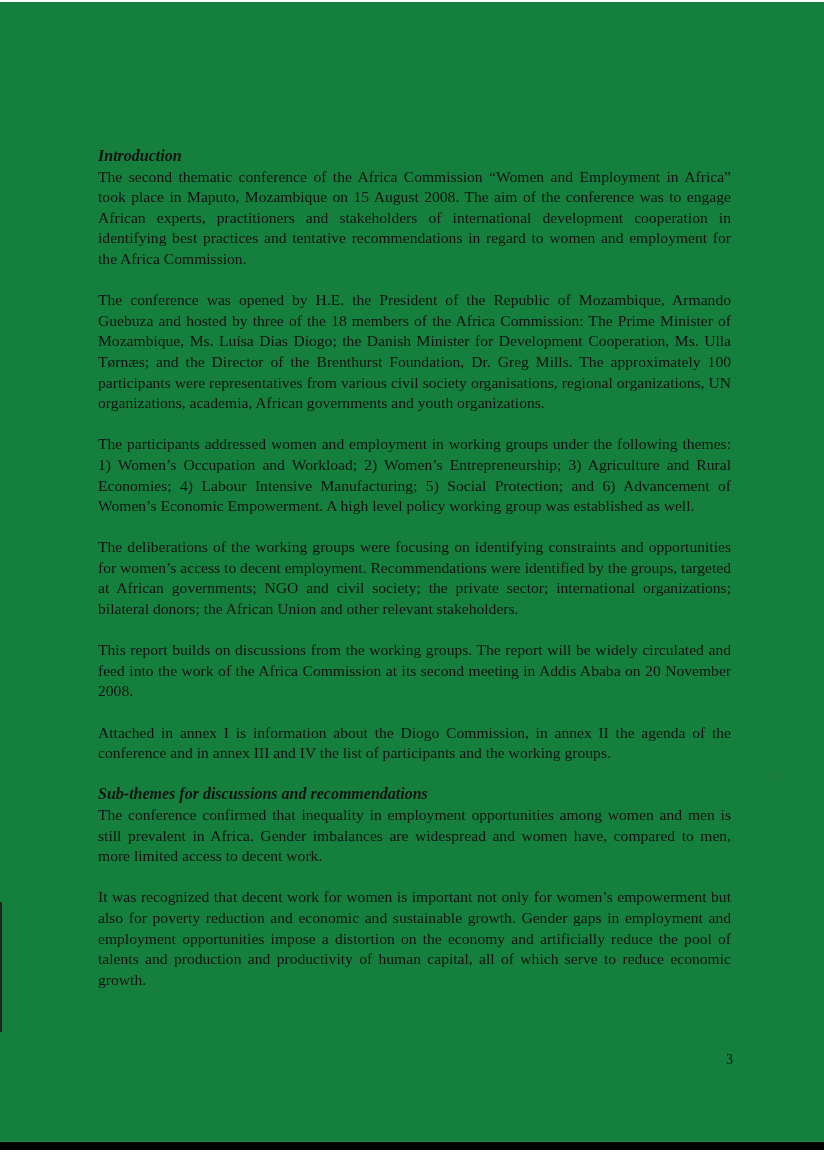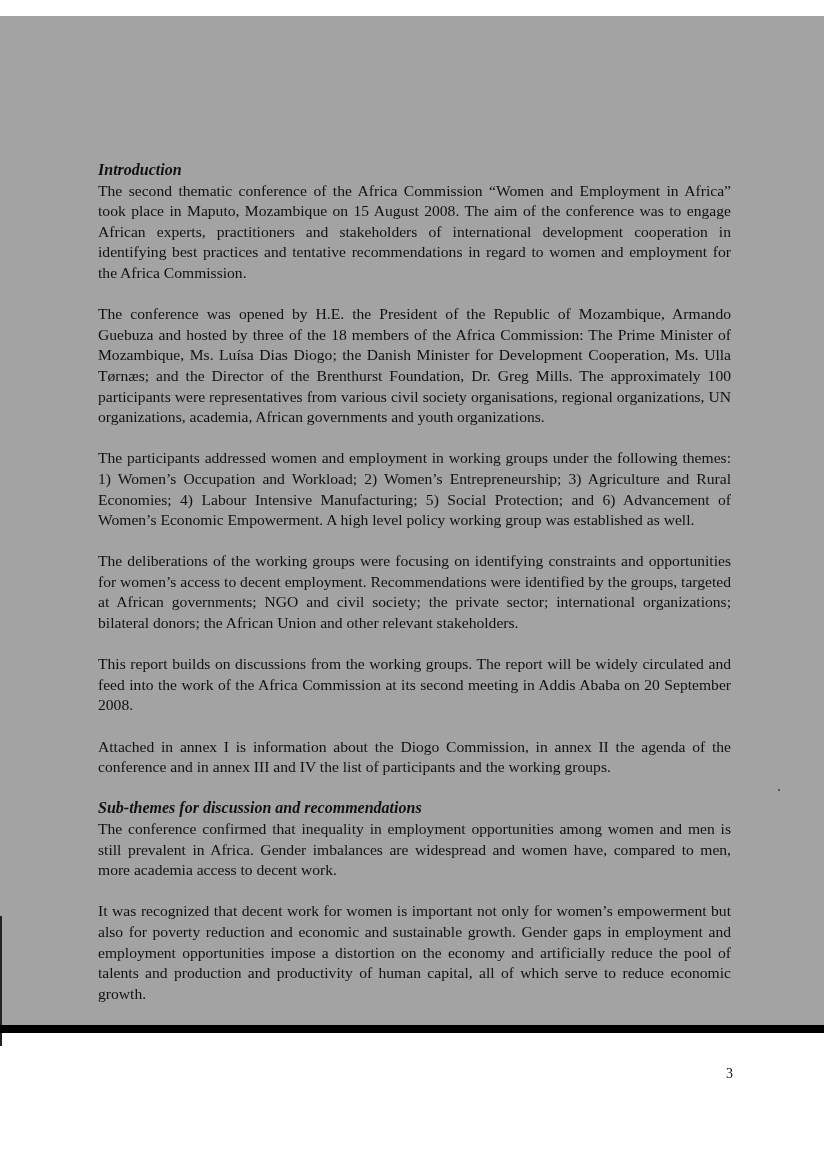--- a/index.html
+++ b/index.html
@@ -10,24 +10,24 @@
     body {
       width: 824px;
       height: 1169px;
       position: relative;
       overflow: hidden;
       font-family: "Liberation Serif", "DejaVu Serif", serif;
       color: #111111;
     }
     .page {
       position: absolute;
-      left: 0; top: 16px;
+      left: 0; top: 2px;
       width: 824px;
-      height: 1017px;
-      background: #a3a3a3;
+      height: 1148px;
+      background: #15803d;
     }
     .content {
       position: absolute;
       left: 98px;
       top: 144px;
       width: 633px;
       font-size: 15.6px;
       line-height: 20.6px;
     }
     .heading {
@@ -77,27 +77,27 @@
 
 <div class="page">
   <div class="content">
 
     <section>
       <h2 class="heading">Introduction</h2>
       <p class="para">The second thematic conference of the Africa Commission “Women and Employment in Africa” took place in Maputo, Mozambique on 15 August 2008. The aim of the conference was to engage African experts, practitioners and stakeholders of international development cooperation in identifying best practices and tentative recommendations in regard to women and employment for the Africa Commission.</p>
       <p class="para">The conference was opened by H.E. the President of the Republic of Mozambique, Armando Guebuza and hosted by three of the 18 members of the Africa Commission: The Prime Minister of Mozambique, Ms. Luísa Dias Diogo; the Danish Minister for Development Cooperation, Ms. Ulla Tørnæs; and the Director of the Brenthurst Foundation, Dr. Greg Mills. The approximately 100 participants were representatives from various civil society organisations, regional organizations, UN organizations, academia, African governments and youth organizations.</p>
       <p class="para">The participants addressed women and employment in working groups under the following themes: 1) Women’s Occupation and Workload; 2) Women’s Entrepreneurship; 3) Agriculture and Rural Economies; 4) Labour Intensive Manufacturing; 5) Social Protection; and 6) Advancement of Women’s Economic Empowerment. A high level policy working group was established as well.</p>
       <p class="para">The deliberations of the working groups were focusing on identifying constraints and opportunities for women’s access to decent employment. Recommendations were identified by the groups, targeted at African governments; NGO and civil society; the private sector; international organizations; bilateral donors; the African Union and other relevant stakeholders.</p>
-      <p class="para">This report builds on discussions from the working groups. The report will be widely circulated and feed into the work of the Africa Commission at its second meeting in Addis Ababa on 20 September 2008.</p>
+      <p class="para">This report builds on discussions from the working groups. The report will be widely circulated and feed into the work of the Africa Commission at its second meeting in Addis Ababa on 20 November 2008.</p>
       <p class="para">Attached in annex I is information about the Diogo Commission, in annex II the agenda of the conference and in annex III and IV the list of participants and the working groups.</p>
     </section>
 
     <section>
-      <h2 class="heading">Sub-themes for discussion and recommendations</h2>
-      <p class="para">The conference confirmed that inequality in employment opportunities among women and men is still prevalent in Africa. Gender imbalances are widespread and women have, compared to men, more academia access to decent work.</p>
+      <h2 class="heading">Sub-themes for discussions and recommendations</h2>
+      <p class="para">The conference confirmed that inequality in employment opportunities among women and men is still prevalent in Africa. Gender imbalances are widespread and women have, compared to men, more limited access to decent work.</p>
       <p class="para">It was recognized that decent work for women is important not only for women’s empowerment but also for poverty reduction and economic and sustainable growth. Gender gaps in employment and employment opportunities impose a distortion on the economy and artificially reduce the pool of talents and production and productivity of human capital, all of which serve to reduce economic growth.</p>
     </section>
 
   </div>
 
   <div class="page-number">3</div>
 
   <div class="scan-dot"></div>
   <div class="scan-left-edge"></div>
   <div class="scan-bottom-bar"></div>

